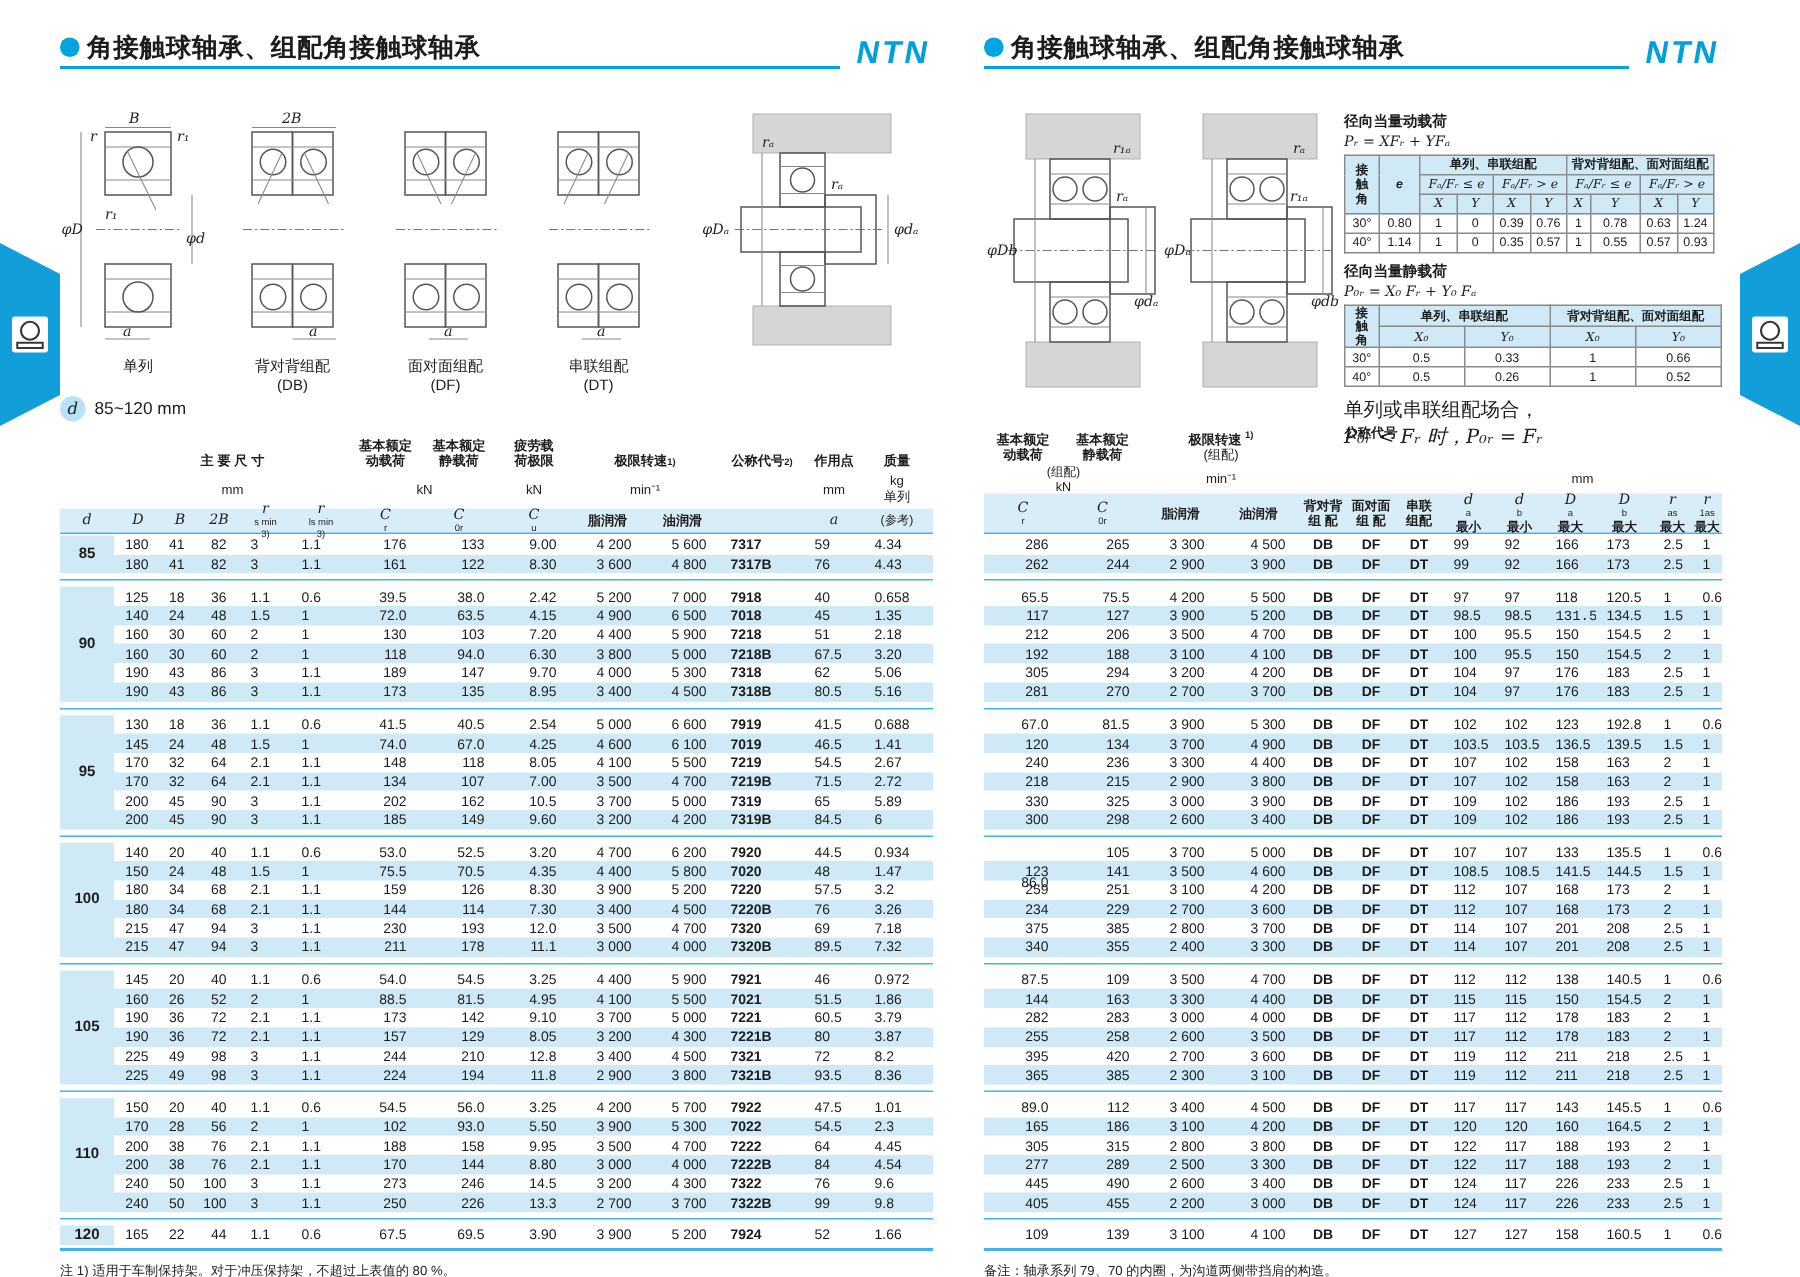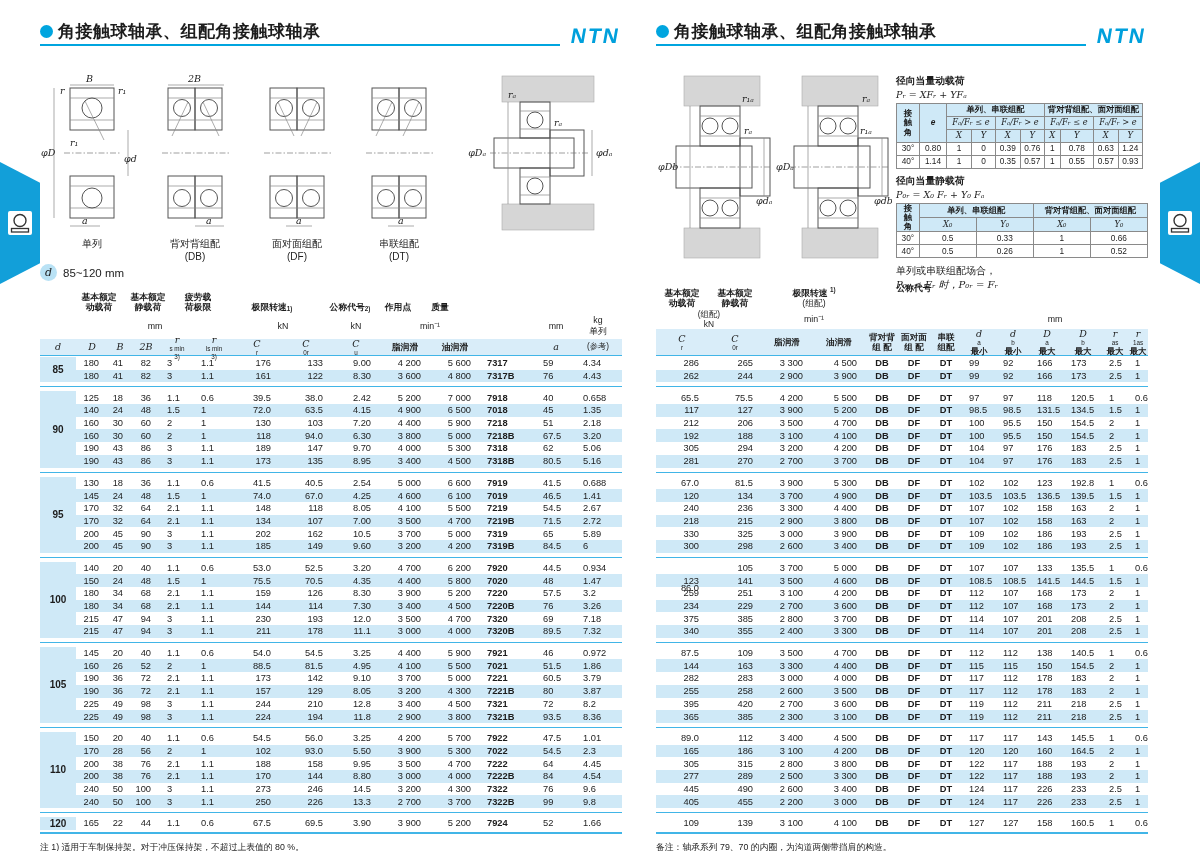--- a/index.html
+++ b/index.html
@@ -65,21 +65,21 @@
 
 .fpanel{position:absolute;right:0;top:0;width:252px}
 .ftitle{font-size:9.8px;font-weight:bold;margin:1px 0}
 .fform{font-family:"DejaVu Serif",serif;font-style:italic;font-size:9.5px;margin:1px 0 3px 0}
 .ftab{border-collapse:collapse;margin:1px 0 6px 0}
 .ftab td{border:1px solid #8a8a8a;font-size:8.3px;text-align:center;padding:0 1px;height:12px;line-height:1.1}
 .ftab .fh td,.ftab tr.fh>td{background:#cfe9f7}
 .fh td{font-weight:bold}
 .fit td{font-weight:normal;font-family:"DejaVu Serif",serif;font-style:italic;font-size:8.3px}
 .vert{white-space:pre-line;font-size:8.2px;line-height:1.05}
-.fnote{font-size:10px;line-height:1.4}
+.fnote{font-size:13px;line-height:1.4}
 .fnote .fm{font-family:"DejaVu Serif",serif;font-style:italic}
 
 .tab{position:absolute;width:40px;height:122px;background:#129fd9;display:flex;
   align-items:center;justify-content:center}
 .tab-l{left:0;top:162px;clip-path:polygon(0 0,100% 17%,100% 83%,0 100%)}
 .tab-r{right:0;top:162px;clip-path:polygon(100% 0,0 17%,0 83%,100% 100%)}
 </style>
 </head>
 <body>
 
@@ -236,20 +236,21 @@
     <div class="drange">
       <span class="dbubble">d</span>
       <span>85~120 mm</span>
     </div>
   </div>
 
   <div class="dtable">
     <div class="thead">
       <div class="hb hb1">
         <div class="hc" style="width:36px"></div>
+        <div class="hc" style="width:158px">主  要  尺  寸</div>
         <div class="hc" style="width:46px">基本额定
 动载荷</div>
         <div class="hc" style="width:52px">基本额定
 静载荷</div>
         <div class="hc" style="width:48px">疲劳载
 荷极限</div>
         <div class="hc" style="width:100px;flex-direction:row;align-items:flex-end;justify-content:center"><span>极限转速 </span><sup>1)</sup></div>
         <div class="hc" style="width:56px;flex-direction:row;align-items:flex-end;justify-content:center"><span>公称代号 </span><sup>2)</sup></div>
         <div class="hc" style="width:40px">作用点</div>
         <div class="hc" style="width:44px">质量</div>
@@ -1086,21 +1087,21 @@
             <div class="trow alt">
               <div class="tcell r" style="width: 52px;">117</div>
               <div class="tcell r" style="width: 54px;">127</div>
               <div class="tcell r" style="width: 50px;">3 900</div>
               <div class="tcell r" style="width: 54px;">5 200</div>
               <div class="tcell c bld" style="width: 32px;">DB</div>
               <div class="tcell c bld" style="width: 32px;">DF</div>
               <div class="tcell c bld" style="width: 32px;">DT</div>
               <div class="tcell l" style="width: 34px;">98.5</div>
               <div class="tcell l" style="width: 34px;">98.5</div>
-              <div class="tcell l" style="width: 34px;">131.5</div>
+              <div class="tcell l" style="width: 34px; font-family: Liberation Mono, monospace;">131.5</div>
               <div class="tcell l" style="width: 38px;">134.5</div>
               <div class="tcell l" style="width: 26px;">1.5</div>
               <div class="tcell l" style="width: 20px;">1</div>
             </div>
             <div class="trow">
               <div class="tcell r" style="width: 52px;">212</div>
               <div class="tcell r" style="width: 54px;">206</div>
               <div class="tcell r" style="width: 50px;">3 500</div>
               <div class="tcell r" style="width: 54px;">4 700</div>
               <div class="tcell c bld" style="width: 32px;">DB</div>

